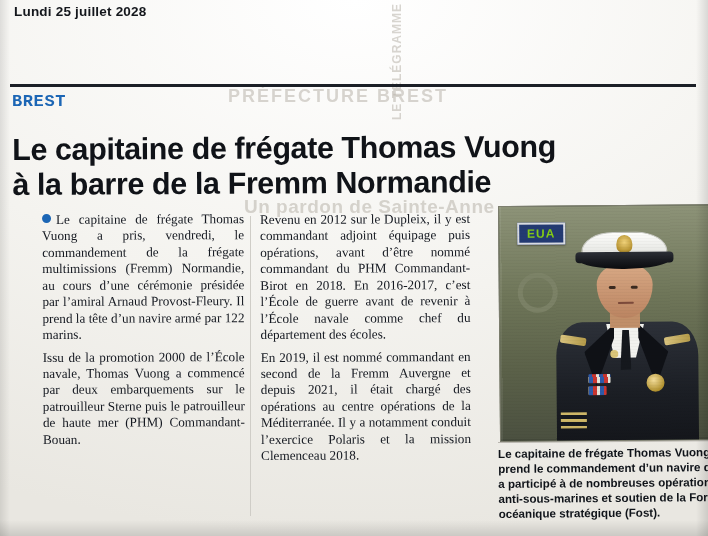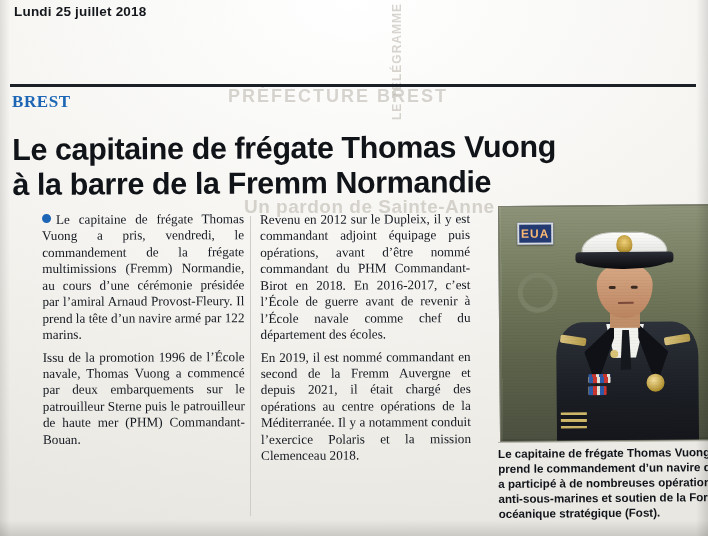--- a/index.html
+++ b/index.html
@@ -26,21 +26,21 @@
     letter-spacing:.2px;
   }
 
   .rule-top {
     position:absolute; left:10px; right:12px; top:84px;
     height:3px; background:#1b1f26;
   }
 
   .kicker {
     position:absolute; left:12px; top:92px;
-    font-family:Liberation Serif, serif;
+    font-family:Liberation Mono, monospace;
     font-weight:700; font-size:17px; letter-spacing:.6px;
     color:#1c66b5;
     text-align:right;
   }
 
   .headline {
     position:absolute; left:12px; right:14px; top:112px;
     font-family:"Liberation Sans", sans-serif;
     font-weight:700; font-size:30.5px; line-height:1.14;
     color:#101318; letter-spacing:-0.4px;
@@ -104,23 +104,23 @@
   }
   
   .ph-bg:after{
     content:"";
     position:absolute; left:0; top:0; right:0; bottom:0;
     background:
       linear-gradient(90deg, rgba(255,255,255,.07) 0 2px, transparent 2px 46px),
       linear-gradient(0deg, rgba(0,0,0,.10) 0 2px, transparent 2px 60px);
   }
   .eua-plate {
-    position:absolute; left:18px; top:16px; width:36px; height:22px;
+    position:absolute; left:18px; top:16px; width:48px; height:22px;
     background:#233a72; border:2px solid #d8dbe2;
-    color:#fdba74; font-family:"Liberation Sans", sans-serif;
+    color:#84cc16; font-family:"Liberation Sans", sans-serif;
     font-weight:700; font-size:12px; letter-spacing:1px;
     display:flex; align-items:center; justify-content:center;
     box-shadow:0 1px 2px rgba(0,0,0,.4);
   }
   .ring {
     position:absolute; left:18px; top:66px; width:40px; height:40px;
     border:5px solid #7e8468; border-radius:50%;
     opacity:.85;
   }
 
@@ -243,42 +243,42 @@
   .edge-right{
     position:absolute; right:0; top:0; bottom:0; width:12px;
     background:linear-gradient(270deg, rgba(0,0,0,.12), rgba(0,0,0,0));
   }
 </style>
 </head>
 <body>
 
 <div class="paper">
 
-  <div class="date-line">Lundi 25 juillet 2018</div>
+  <div class="date-line">Lundi 25 juillet 2028</div>
 
   <div class="ghost g1">PRÉFECTURE BREST</div>
   <div class="ghost g2">Un pardon de Sainte-Anne</div>
   <div class="ghost g3">LE TÉLÉGRAMME</div>
 
   <div class="rule-top"></div>
 
   <div class="kicker">BREST</div>
 
   <h1 class="headline">
     <span class="l1">Le capitaine de frégate Thomas Vuong</span>
     <span class="l2">à la barre de la Fremm Normandie</span>
   </h1>
 
   <div class="body-area">
 
     <div class="vdiv"></div>
 
     <div class="col col1">
       <p><span class="bullet"></span><span>Le capitaine de frégate Thomas Vuong a pris, vendredi, le commandement de la frégate multimissions (Fremm) Normandie, au cours d’une cérémonie présidée par l’amiral Arnaud Provost-Fleury. Il prend la tête d’un navire armé par 122 marins.</span></p>
-      <p>Issu de la promotion 1996 de l’École navale, Thomas Vuong a commencé par deux embarquements sur le patrouilleur Sterne puis le patrouilleur de haute mer (PHM) Commandant-Bouan.</p>
+      <p>Issu de la promotion 2000 de l’École navale, Thomas Vuong a commencé par deux embarquements sur le patrouilleur Sterne puis le patrouilleur de haute mer (PHM) Commandant-Bouan.</p>
     </div>
 
     <div class="col col2">
       <p>Revenu en 2012 sur le Dupleix, il y est commandant adjoint équipage puis opérations, avant d’être nommé commandant du PHM Commandant-Birot en 2018. En 2016-2017, c’est l’École de guerre avant de revenir à l’École navale comme chef du département des écoles.</p>
       <p>En 2019, il est nommé commandant en second de la Fremm Auvergne et depuis 2021, il était chargé des opérations au centre opérations de la Méditerranée. Il y a notamment conduit l’exercice Polaris et la mission Clemenceau 2018.</p>
     </div>
 
     <div class="photo-wrap">
       <div class="ph-bg"></div>
       <div class="ring"></div>

